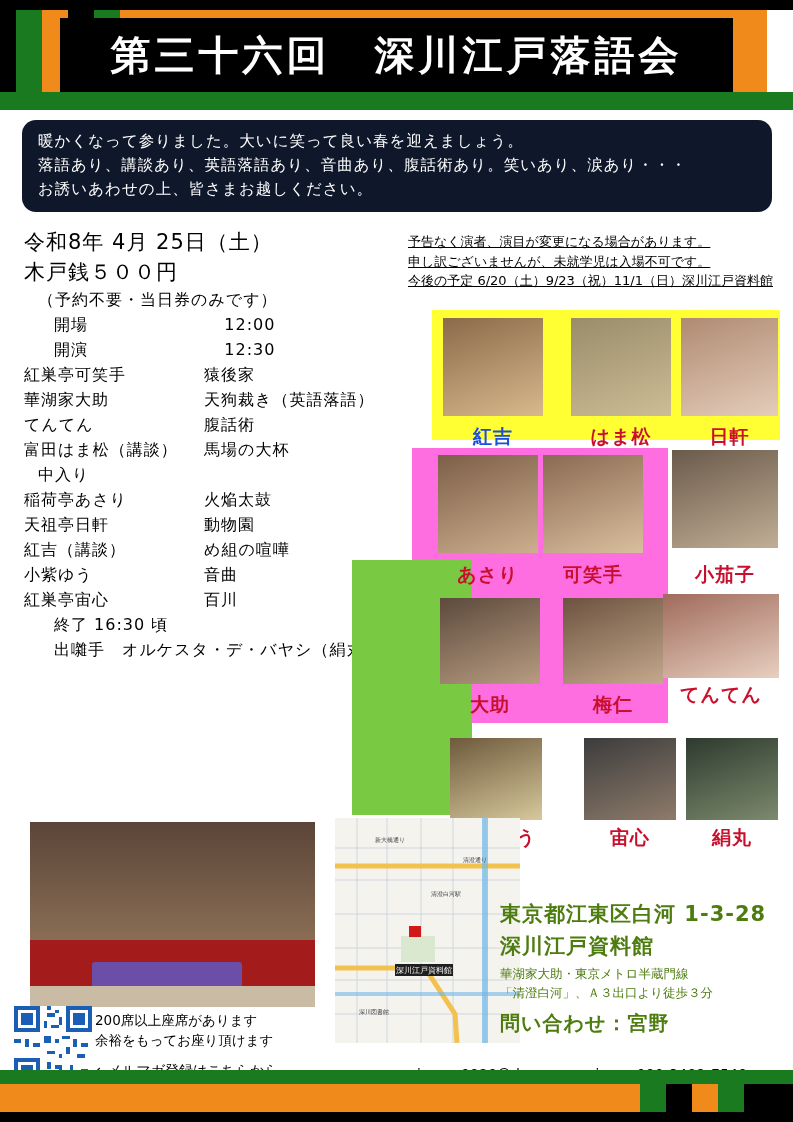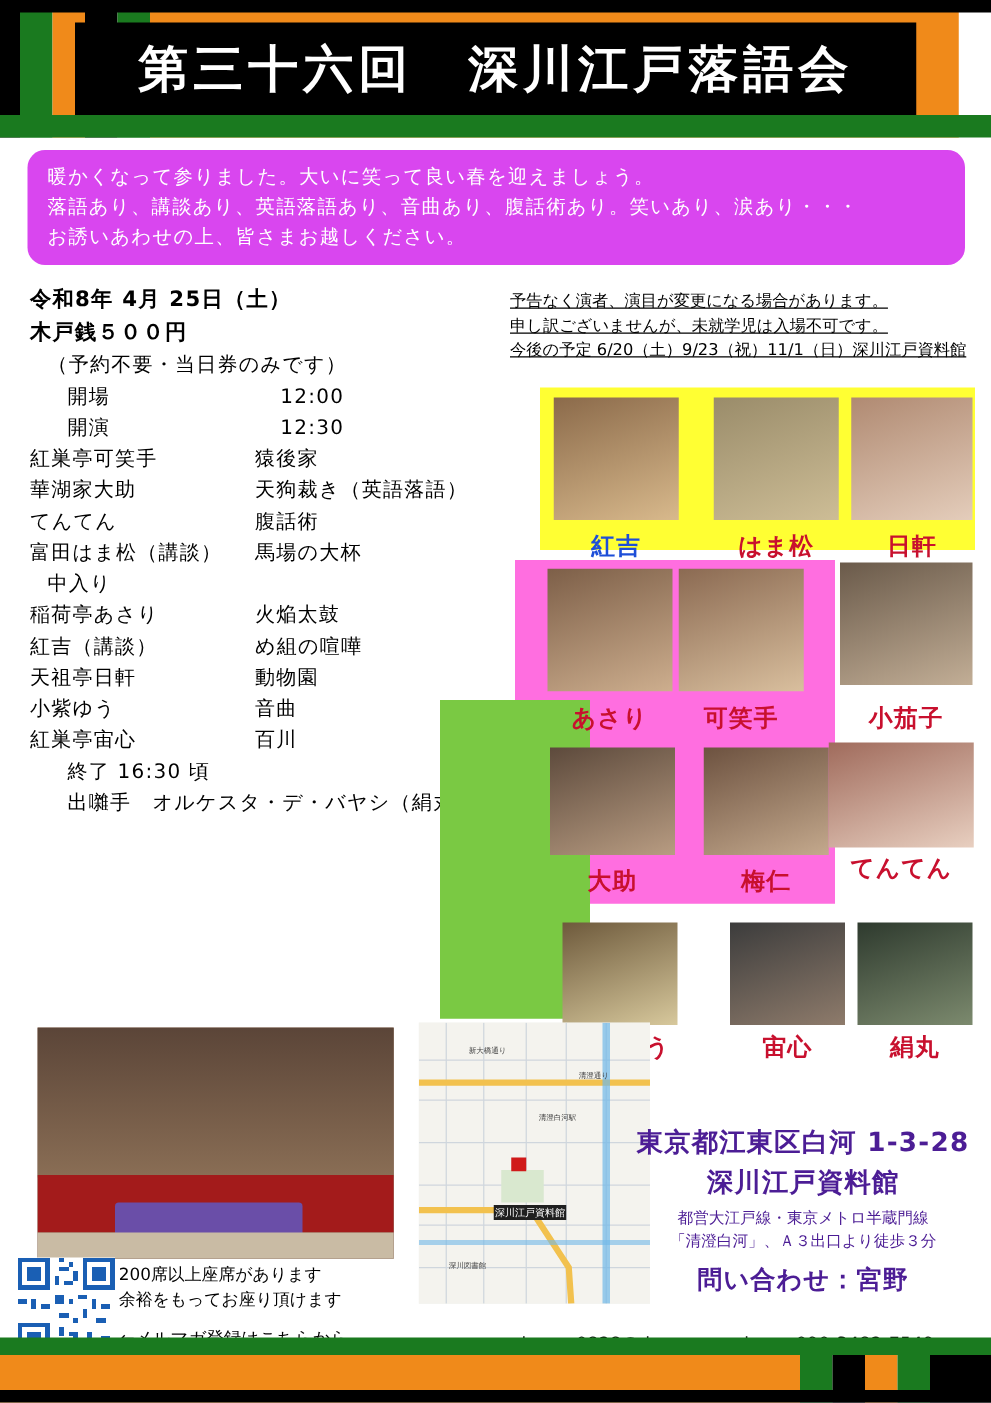--- a/index.html
+++ b/index.html
@@ -31,39 +31,39 @@
     font-size:40px;
     letter-spacing:4px;
     font-weight:bold;
     font-family:"DejaVu Sans", sans-serif;
     white-space:nowrap;
   }
 
   
   #intro-box{
     position:absolute;left:22px;top:120px;width:750px;height:92px;
-    background:#d946ef;
+    background:#0f172a;
     border-radius:14px;
     color:#ffffff;
     padding:10px 16px;
     box-sizing:border-box;
     z-index:4;
   }
   #intro-box p{margin:0 0 2px 0;font-size:15.5px;line-height:1.42;letter-spacing:1px;}
 
   
   #program{
     position:absolute;left:24px;top:232px;width:380px;
     font-size:16px;color:#000;
     line-height:1.0;
   }
   .prg-line{display:flex;margin-bottom:9px;letter-spacing:1px;}
   .prg-line .c1{width:180px;}
   .prg-line .c2{width:190px;}
-  .prg-big{font-size:17px;font-weight:bold;}
+  .prg-big{font-size:21px;font-weight:normal;}
   .indent1{padding-left:14px;}
   .indent2{padding-left:30px;}
 
   
   #notice{
     position:absolute;left:408px;top:232px;width:372px;
     font-size:13px;line-height:1.5;color:#000;text-decoration:underline;
   }
   #notice div{white-space:nowrap;}
 
@@ -92,21 +92,21 @@
   #hall-note{position:absolute;left:95px;top:1010px;font-size:13.5px;line-height:1.5;color:#000;}
   #qr{position:absolute;left:14px;top:1006px;width:78px;height:78px;background:#fff;}
   #qr-label{position:absolute;left:96px;top:1062px;font-size:14px;color:#000;}
 
   
   #map{position:absolute;left:335px;top:818px;width:185px;height:225px;background:#f2f2ee;overflow:hidden;}
 
   
   #address{
     position:absolute;left:500px;top:900px;width:285px;
-    text-align:center;color:#4c1d95;
+    text-align:left;color:#4d7c0f;
   }
   #address .ln1{font-size:21px;font-weight:bold;letter-spacing:1px;margin-bottom:4px;}
   #address .ln2{font-size:21px;font-weight:bold;letter-spacing:1px;margin-bottom:6px;}
   #address .ln3{font-size:12.5px;margin-bottom:2px;}
   #address .ln4{font-size:12.5px;margin-bottom:8px;}
   #address .ln5{font-size:20px;font-weight:bold;letter-spacing:1px;}
   #contact{
     position:absolute;left:330px;top:1066px;width:455px;
     font-size:13.5px;color:#000;text-align:center;letter-spacing:0.5px;
   }
@@ -179,26 +179,26 @@
 
   <div class="prg-line indent1">
     <span>中入り</span>
   </div>
 
   <div class="prg-line">
     <span class="c1">稲荷亭あさり</span>
     <span class="c2">火焔太鼓</span>
   </div>
   <div class="prg-line">
+    <span class="c1">天祖亭日軒</span>
+    <span class="c2">動物園</span>
+  </div>
+  <div class="prg-line">
     <span class="c1">紅吉（講談）</span>
     <span class="c2">め組の喧嘩</span>
-  </div>
-  <div class="prg-line">
-    <span class="c1">天祖亭日軒</span>
-    <span class="c2">動物園</span>
   </div>
   <div class="prg-line">
     <span class="c1">小紫ゆう</span>
     <span class="c2">音曲</span>
   </div>
   <div class="prg-line">
     <span class="c1">紅巣亭宙心</span>
     <span class="c2">百川</span>
   </div>
 
@@ -346,21 +346,21 @@
     <text x="40" y="24" font-size="6" fill="#444" font-family="DejaVu Sans">新大橋通り</text>
     <text x="128" y="44" font-size="6" fill="#444" font-family="DejaVu Sans">清澄通り</text>
     <text x="96" y="78" font-size="6" fill="#444" font-family="DejaVu Sans">清澄白河駅</text>
     <text x="24" y="196" font-size="6" fill="#444" font-family="DejaVu Sans">深川図書館</text>
   </svg>
 </div>
 
 <div id="address">
   <div class="ln1">東京都江東区白河 1-3-28</div>
   <div class="ln2">深川江戸資料館</div>
-  <div class="ln3">都営大江戸線・東京メトロ半蔵門線</div>
+  <div class="ln3">華湖家大助・東京メトロ半蔵門線</div>
   <div class="ln4">「清澄白河」、Ａ３出口より徒歩３分</div>
   <div class="ln5">問い合わせ：宮野</div>
 </div>
 <div id="contact">s.y.s.miyano.0828@docomo.ne.jp　　090-3482-7549</div>
 
 <div style="position:absolute;left:0;bottom:38px;width:793px;height:14px;background:#1a7a1f;z-index:2"></div>
 <div class="stripe-row" id="bottom-stripe">
   <div class="cell stripe-orange" style="width:640px"></div>
   <div class="cell stripe-green" style="width:26px"></div>
   <div class="cell stripe-black" style="width:26px"></div>

